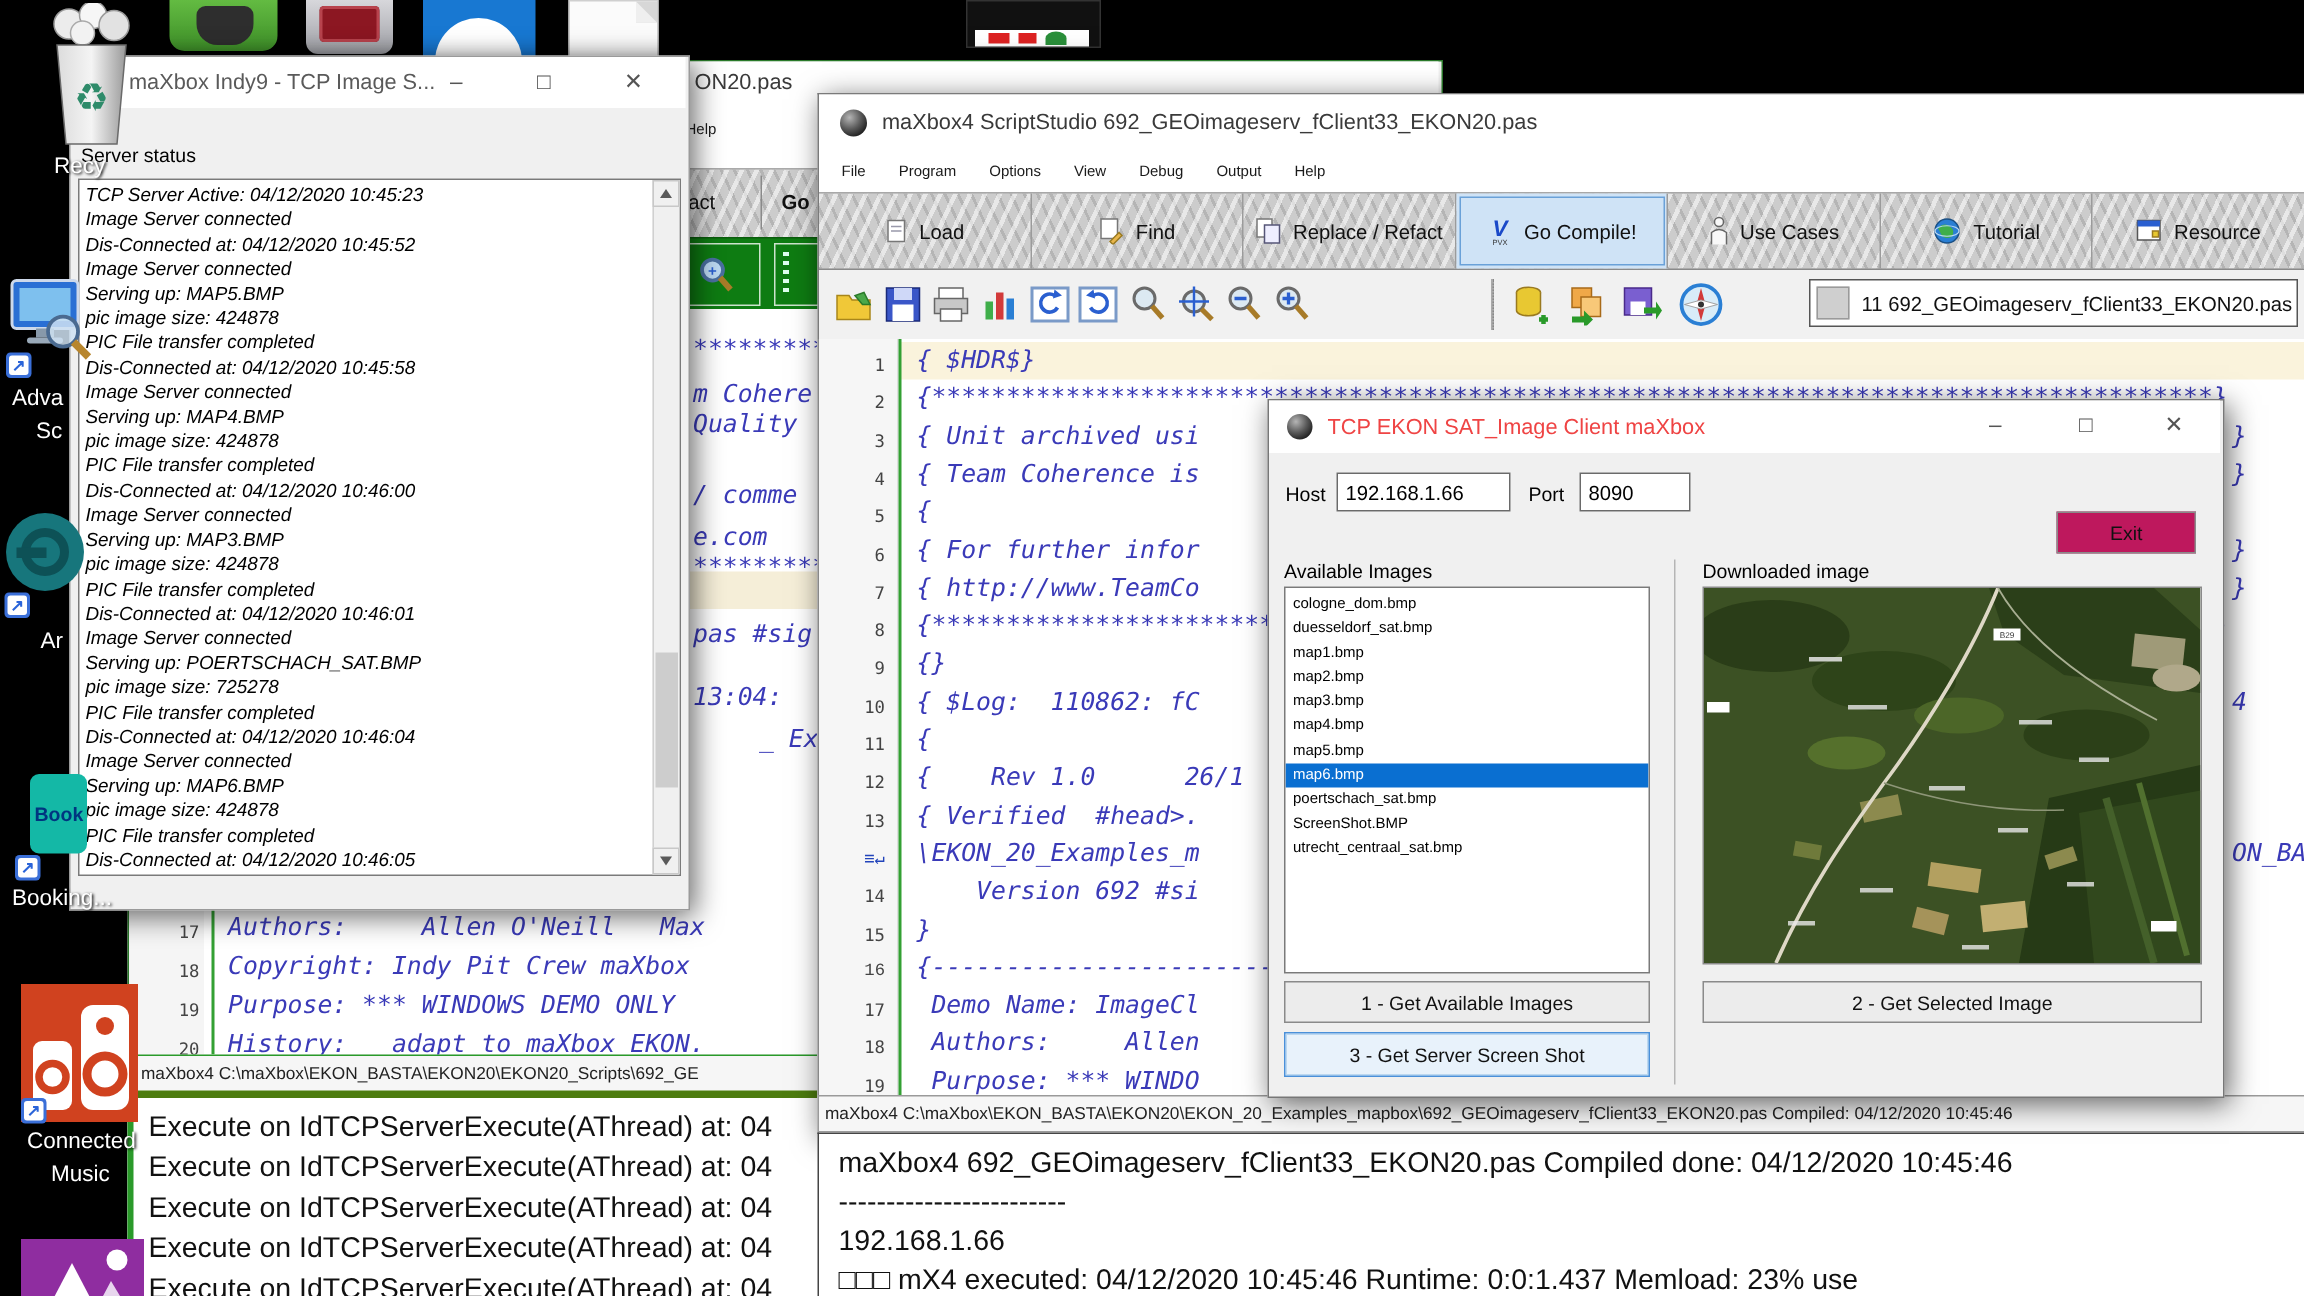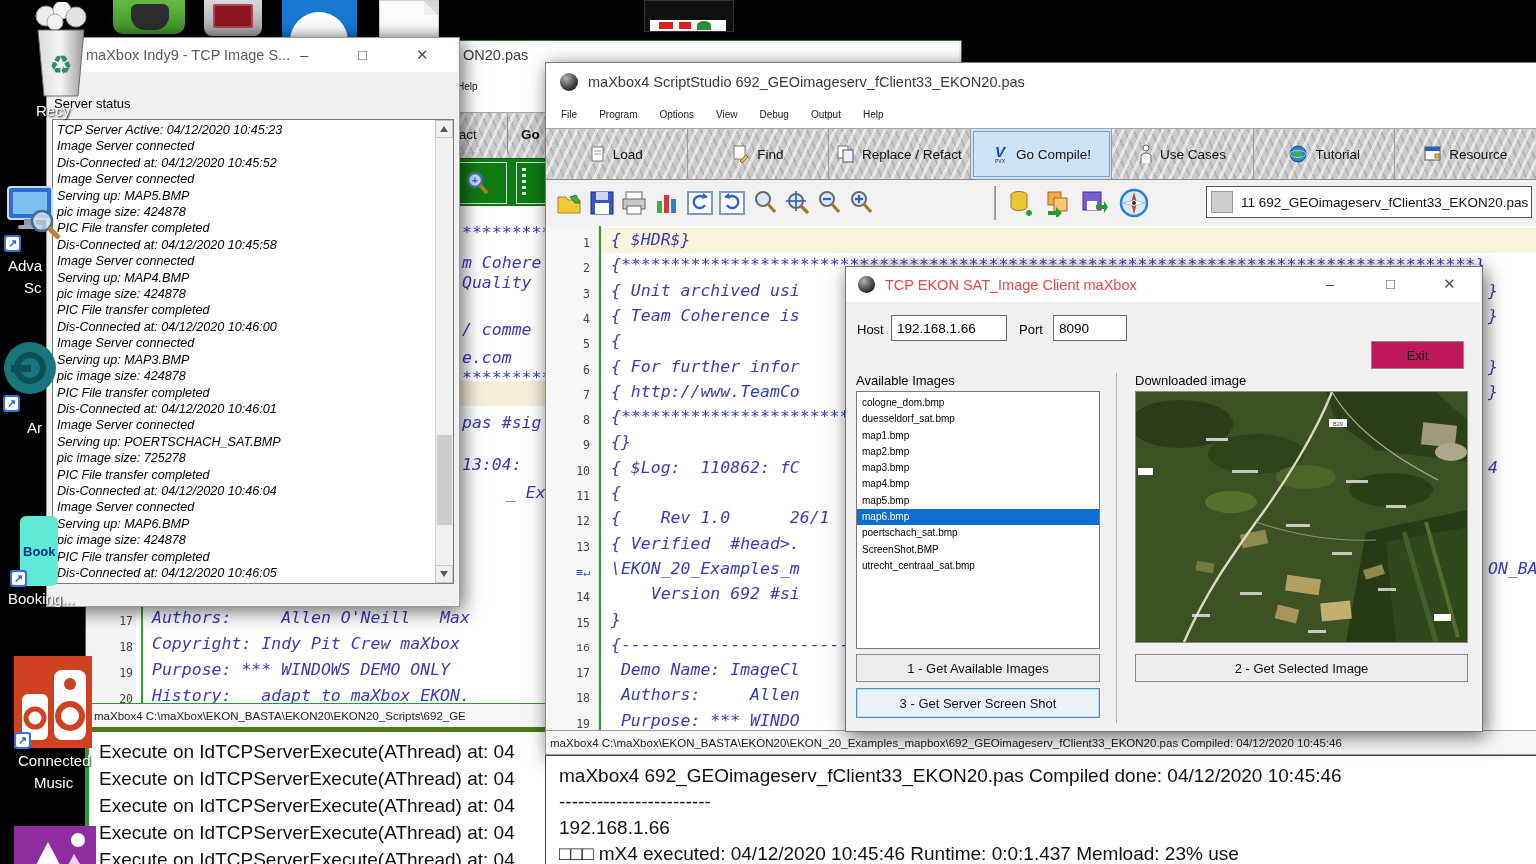--- a/index.html
+++ b/index.html
@@ -543,21 +543,21 @@
         <circle cx="27" cy="27" r="13" fill="none" stroke="#0d5156" stroke-width="6"></circle>
         <rect x="8" y="24" width="20" height="7" fill="#0d5156"></rect>
       </svg>
       <div class="sc-arrow" style="left:0;top:54px;">
           <div class="sc-arrow-in">↗</div>
         </div>
       <div class="dt-label" style="position:absolute;left:24px;top:78px;">Ar</div>
     </div>
 
     <div class="abs" style="left:20px;top:516px;width:70px;height:96px;">
-      <div style="position:absolute;left:0;top:0;width:38px;height:70px;background:#5eead4;border-radius:6px;display:flex;align-items:center;">
+      <div style="position:absolute;left:0;top:0;width:38px;height:53px;background:#14b8a6;border-radius:6px;display:flex;align-items:center;">
         <span style="font-weight:bold;color:#003580;font-size:13px;padding-left:3px;">Book</span>
       </div>
       <div class="sc-arrow" style="left:-10px;top:54px;">
           <div class="sc-arrow-in">↗</div>
         </div>
       <div class="dt-label" style="position:absolute;left:-12px;top:74px;">Booking...</div>
     </div>
 
     <div class="abs" style="left:14px;top:656px;width:86px;height:140px;">
       <svg width="78" height="92" viewBox="0 0 78 92">

